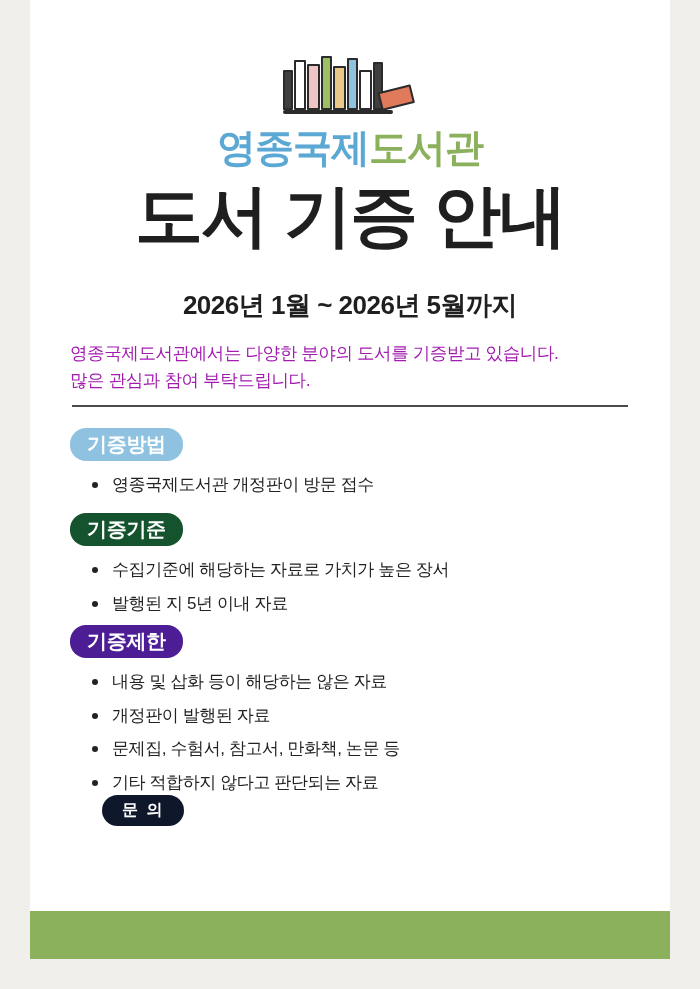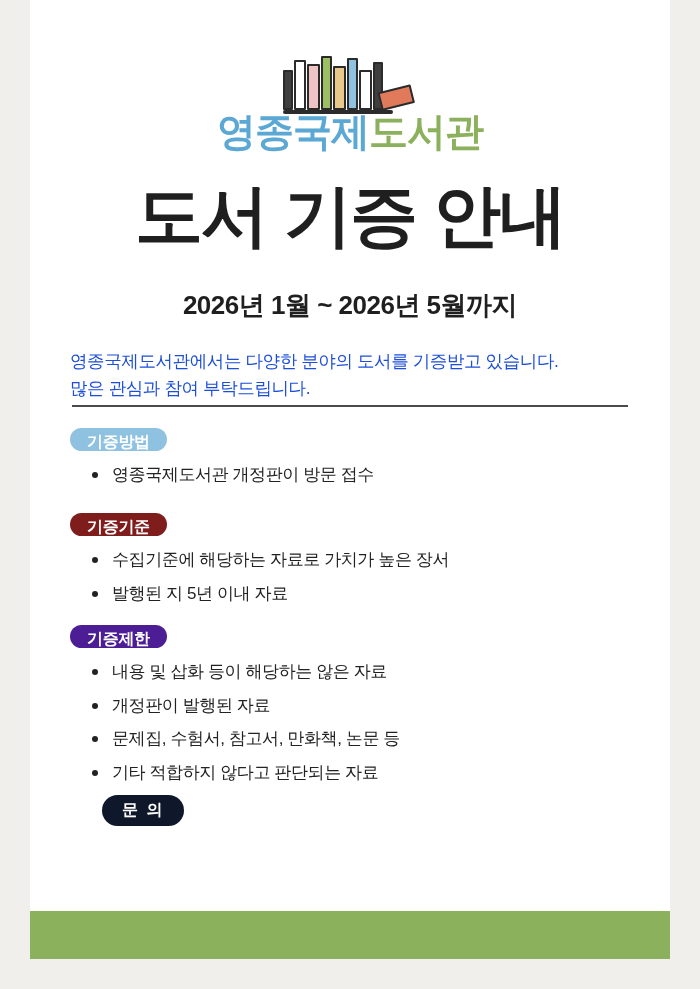--- a/index.html
+++ b/index.html
@@ -59,21 +59,21 @@
     bottom: 0;
     width: 110px;
     height: 4px;
     background: #2b2b2b;
     border-radius: 2px;
   }
 
   
   .title-sub {
     position: absolute;
-    top: 112px;
+    top: 128px;
     width: 100%;
     text-align: center;
     font-size: 39px;
     font-weight: 900;
     letter-spacing: -1px;
     line-height: 1;
     white-space: nowrap;
   }
   .t-blue { color: #5ba8d4; }
   .t-green { color: #8cb15c; }
@@ -98,53 +98,53 @@
     text-align: center;
     font-size: 26px;
     font-weight: 800;
     color: #1f1f1f;
     letter-spacing: -0.5px;
     white-space: nowrap;
   }
 
   .intro {
     position: absolute;
-    top: 348px;
+    top: 340px;
     left: 40px;
     right: 40px;
     font-size: 17.5px;
-    color: #1d4ed8;
+    color: #a21caf;
     line-height: 1.55;
     letter-spacing: -0.4px;
   }
   .intro div { white-space: nowrap; }
 
   .divider {
     position: absolute;
     top: 405px;
     left: 42px;
     width: 556px;
     height: 1.5px;
     background: #4b4b4b;
   }
 
   
   .section { position: absolute; left: 40px; right: 36px; }
   .pill {
     display: inline-block;
     border-radius: 16px;
     color: #ffffff;
-    font-size: 16px;
+    font-size: 20px;
     font-weight: 800;
-    padding: 6px 17px 1px;
+    padding: 6px 17px 7px;
     letter-spacing: -0.3px;
     line-height: 1;
   }
   .pill.blue { background: #8ec2e0; }
-  .pill.green { background: #7f1d1d; }
+  .pill.green { background: #14532d; }
   .pill.pink { background: #4c1d95; }
   .pill.taupe { background: #0f172a; padding: 7px 20px 8px; font-size: 16px; letter-spacing: 2px; }
 
   ul.items {
     list-style: none;
     margin: 12px 0 0 0;
     padding: 0 0 0 22px;
   }
   ul.items li {
     position: relative;

